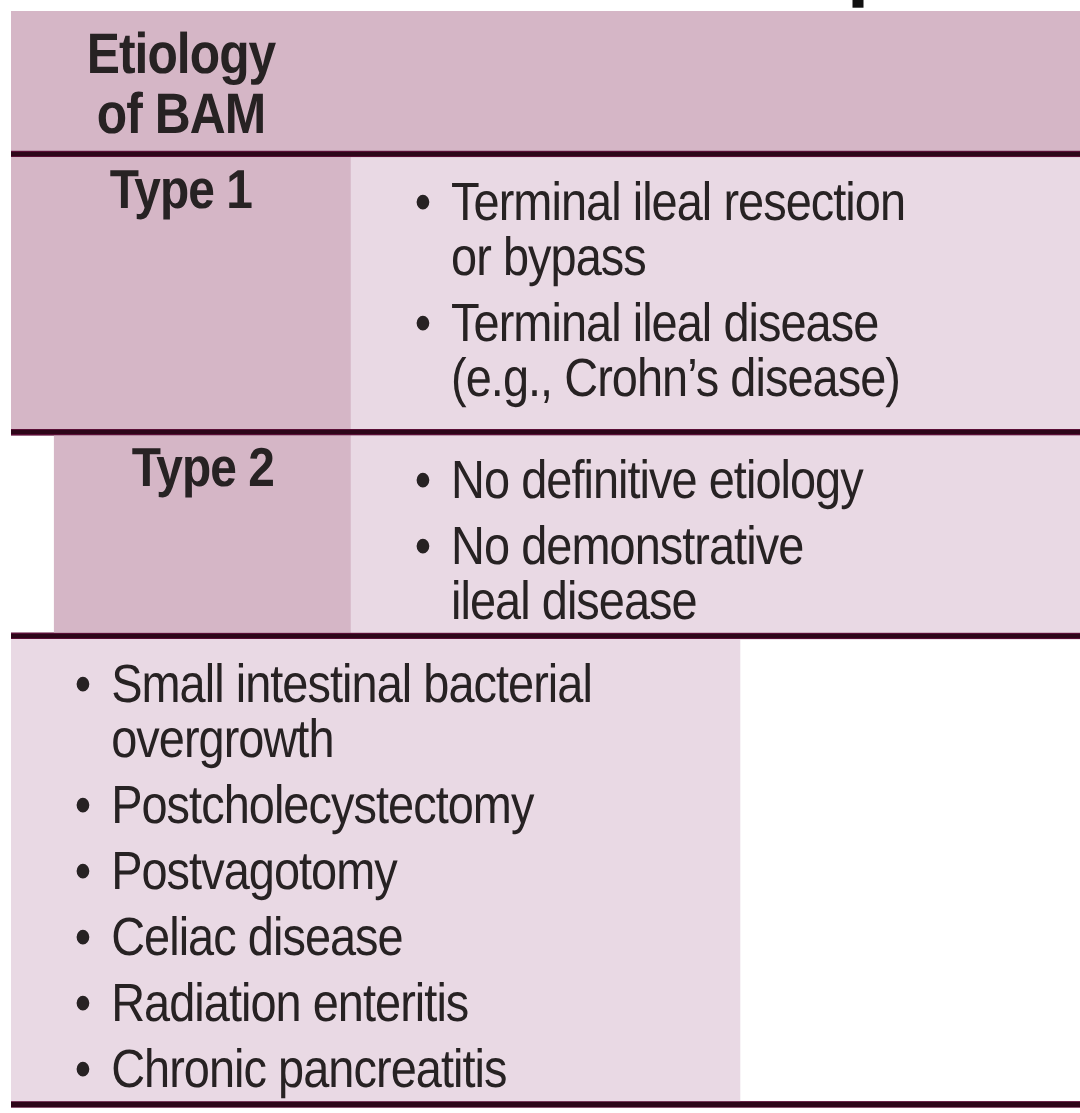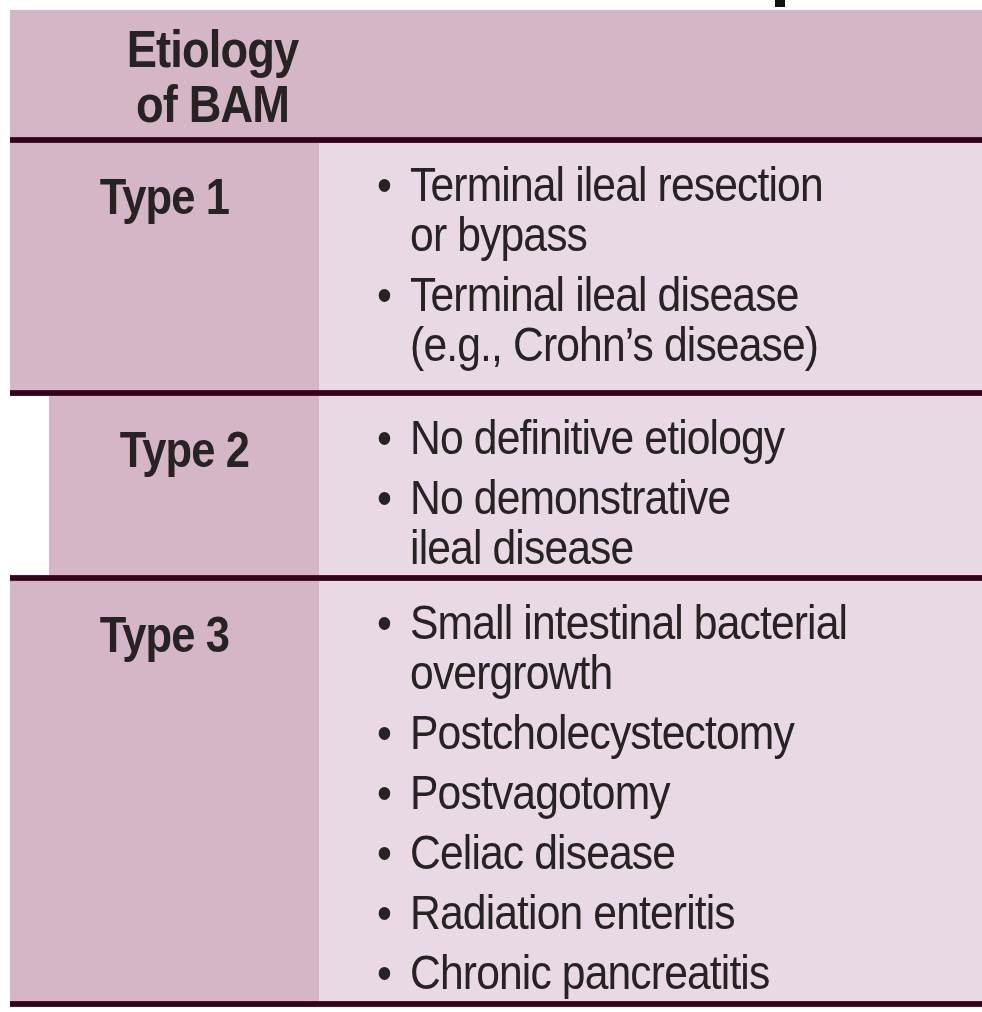--- a/index.html
+++ b/index.html
@@ -27,37 +27,37 @@
     background:linear-gradient(to bottom, var(--maroon) 0 1px, var(--maroon-core) 1px 5px, var(--maroon) 5px 6px);
   }
 
   .header-row{
     display:flex;height:127px;background:var(--dark-pink);
   }
   .header-cell{
     display:flex;align-items:flex-start;justify-content:center;
     padding-top:12px;
   }
-  .header-cell.col-left{width:309px;margin-left:48px;}
+  .header-cell.col-left{width:309px;}
   .header-cell.col-right{width:663px;}
   .header-label{
     font-weight:bold;font-size:52px;line-height:55px;letter-spacing:-1px;
     text-align:center;white-space:pre-line;
     transform:scaleX(0.87);transform-origin:center top;
   }
 
   .body-row{display:flex;}
   .row-1{height:247px;}
   .row-2{height:179px;margin-left:39px;}
   .row-3{height:420px;}
 
   .type-cell{
     width:309px;background:var(--dark-pink);
     display:flex;justify-content:center;align-items:flex-start;
-    padding-top:29px;
+    padding-top:4px;
   }
   .type-label{
     font-weight:bold;font-size:50px;line-height:50px;letter-spacing:-1px;
     transform:scaleX(0.87);transform-origin:center top;white-space:nowrap;
   }
 
   .items-cell{
     width:663px;background:var(--light-pink);
     padding:16px 0 0 58px;
   }
@@ -129,23 +129,20 @@
           <span class="bullet-text">No demonstrative
 ileal disease</span>
         </li>
       </ul>
     </div>
   </div>
 
   <div class="sep"></div>
 
   <div class="body-row row-3">
-    <div class="type-cell">
-      <div class="type-label">Type 3</div>
-    </div>
     <div class="items-cell">
       <ul class="bullet-list">
         <li class="bullet-item">
           <span class="bullet-marker">•</span>
           <span class="bullet-text">Small intestinal bacterial
 overgrowth</span>
         </li>
         <li class="bullet-item">
           <span class="bullet-marker">•</span>
           <span class="bullet-text">Postcholecystectomy</span>

